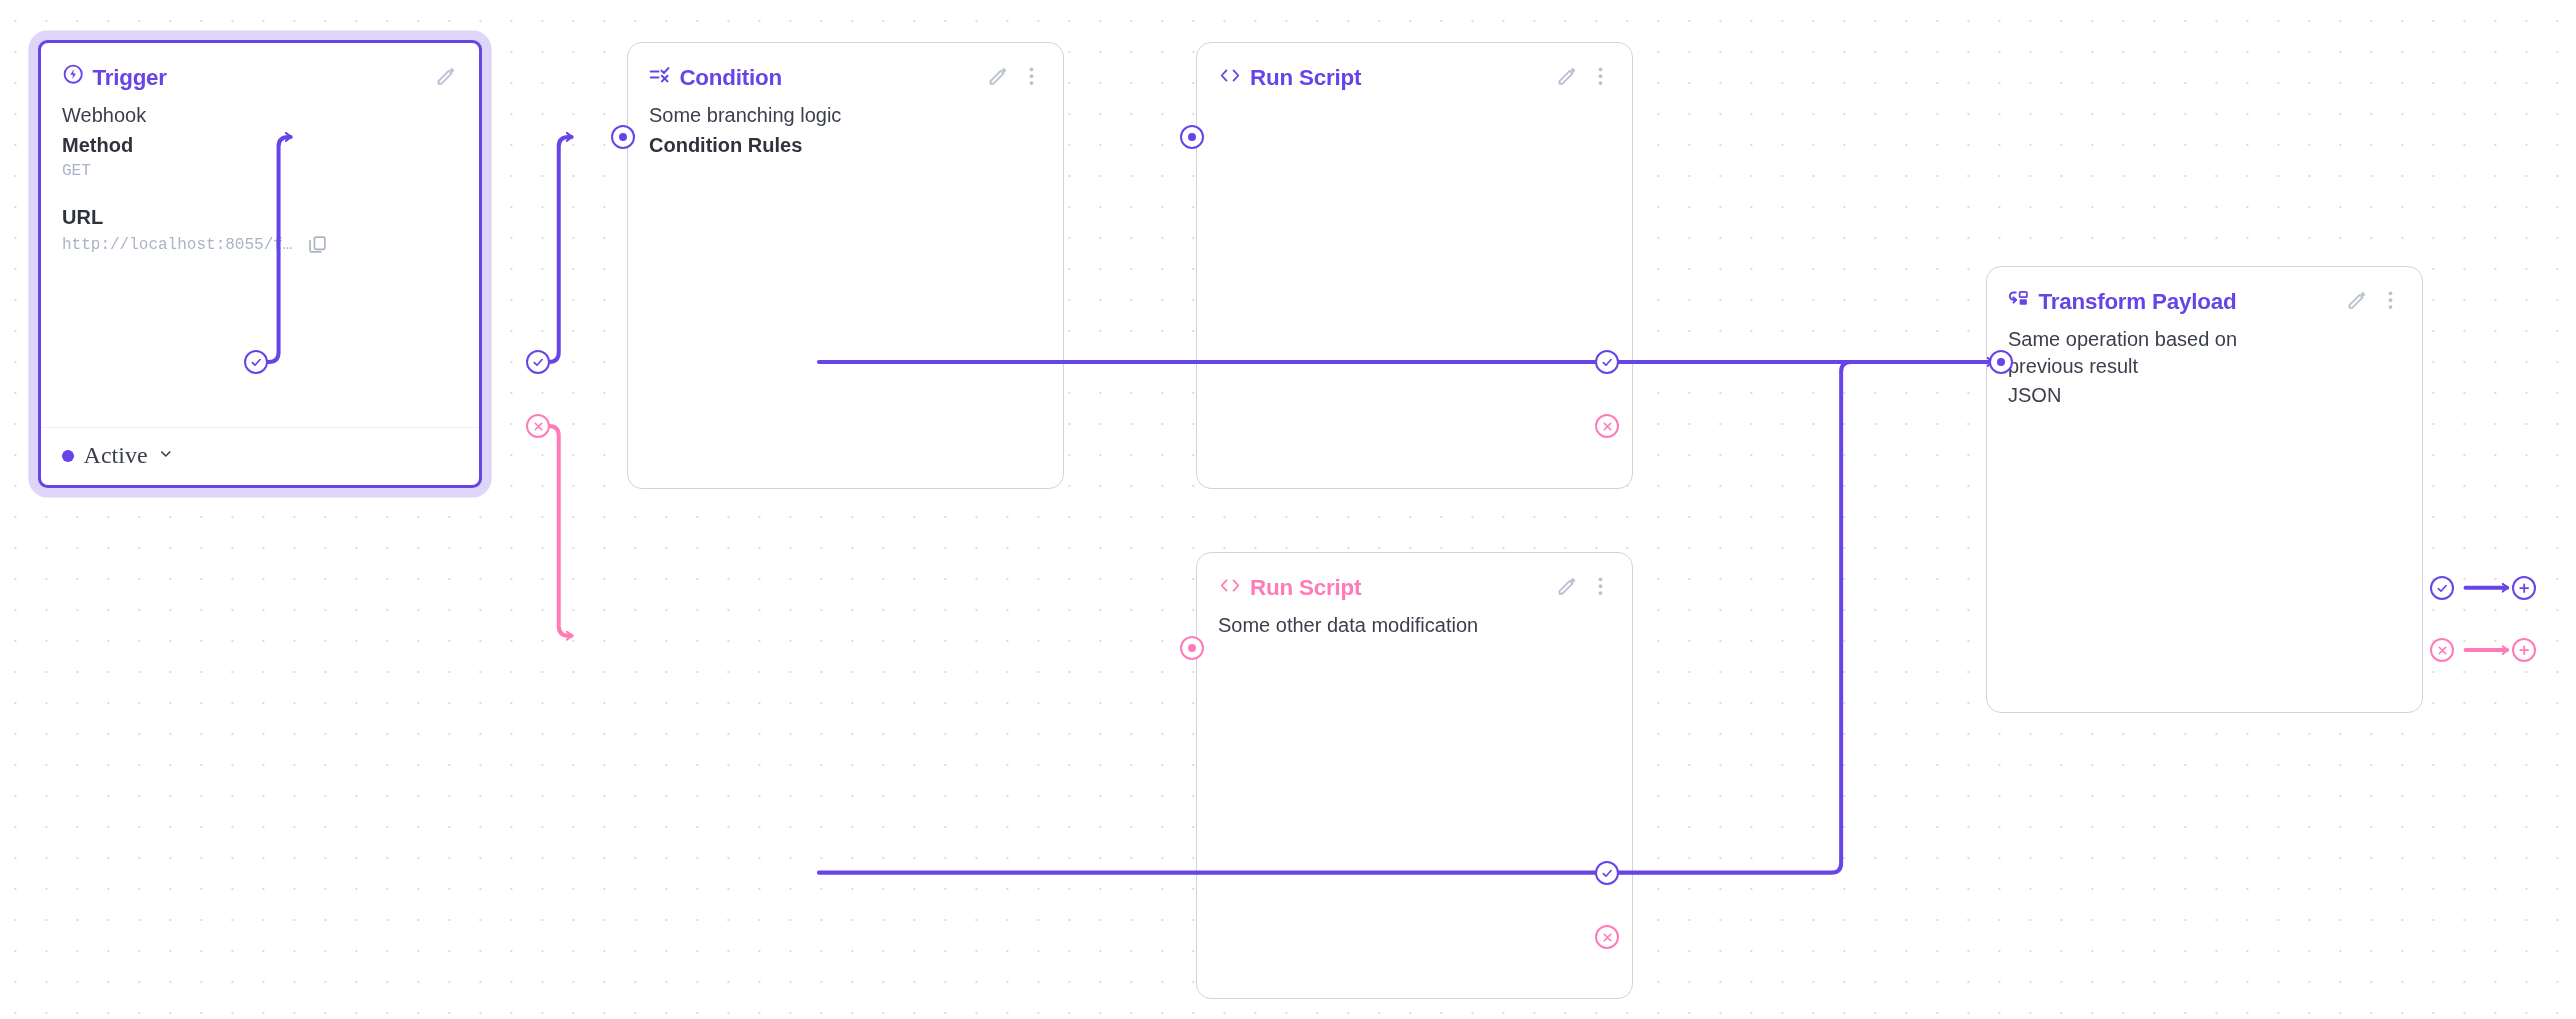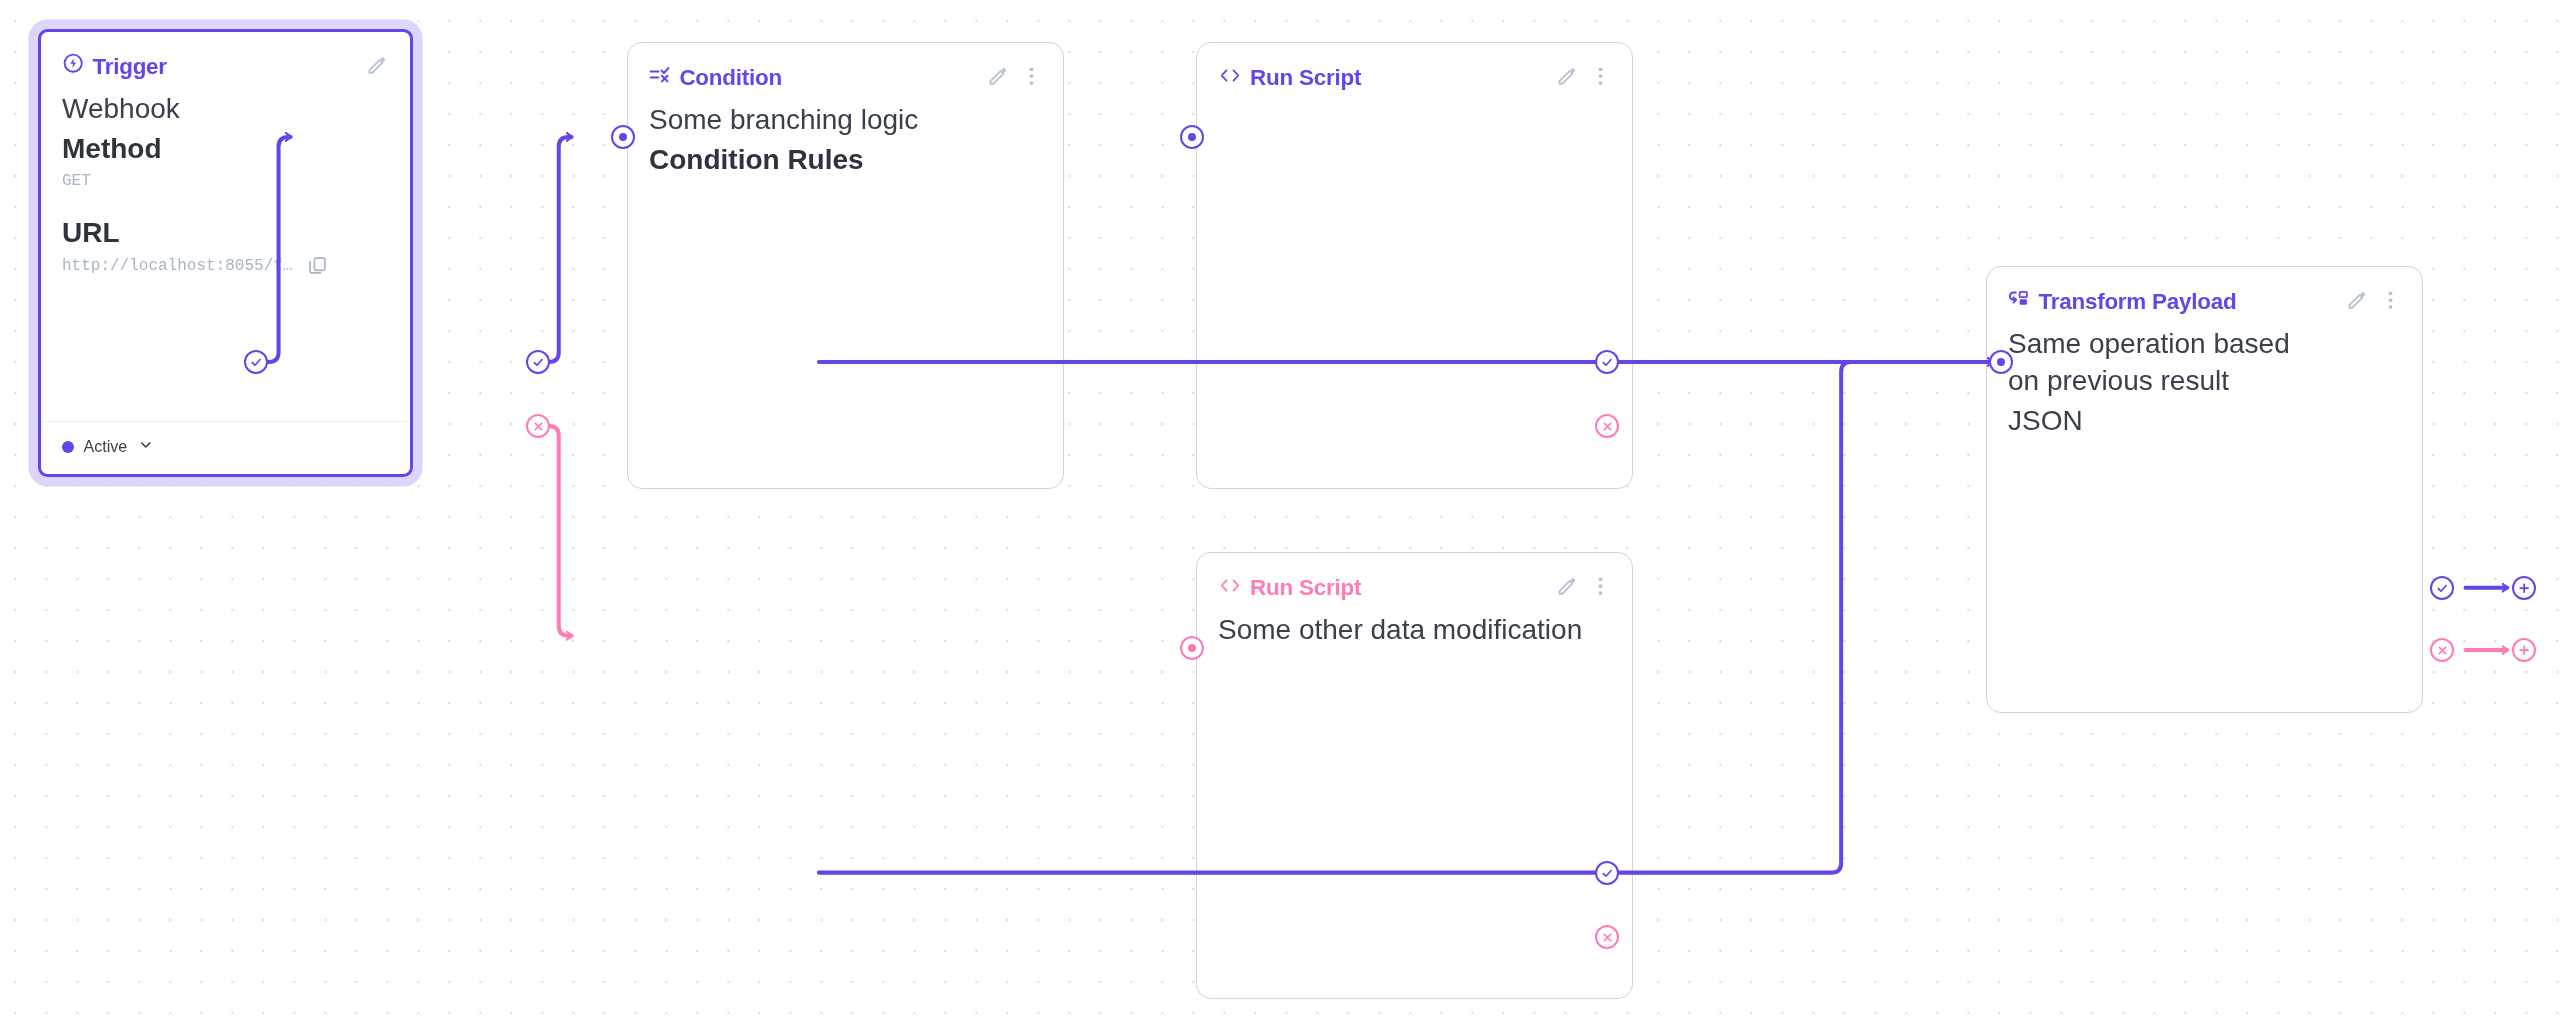--- a/index.html
+++ b/index.html
@@ -57,21 +57,21 @@
     margin-left: auto;
     display: flex;
     align-items: center;
     gap: 11.2px;
   }
 
   .node-body {
     padding: 11.2px 21px 0 21px;
   }
   .line {
-    font-size: 28px;
+    font-size: 20px;
     color: #3a3f4b;
     line-height: 1.32;
     margin: 0 0 3.2px 0;
     white-space: nowrap;
   }
   .line.wrap { white-space: normal; }
   .line.bold { font-weight: 700; color: #2f333d; }
   .line.muted {
     color: #aab4c4;
     font-family: "Liberation Mono", monospace;
@@ -88,23 +88,24 @@
     position: absolute;
     left: 0; right: 0; bottom: 0;
     border-top: 1.6px solid #eff1f5;
     padding: 14.4px 21px 16px 21px;
     box-sizing: border-box;
   }
   .status-row {
     display: flex;
     align-items: center;
     gap: 9.6px;
-    font-size: 16px;
+    font-size: 24px;
     color: #3a3f4b;
     cursor: pointer;
+    font-family: Liberation Serif, serif;
   }
   .status-dot {
     width: 12px; height: 12px;
     border-radius: 50%;
     background: #6644e8;
     display: inline-block;
   }
 
   
   .port {
@@ -154,21 +155,21 @@
 
     <path d="M 1023 452 L 2489 452" fill="none" stroke="#6644e8" stroke-width="5" stroke-linecap="round" marker-end="url(#arrP)"></path>
 
     <path d="M 1023 1090 L 2288 1090 Q 2300 1090 2300 1078 L 2300 464 Q 2300 452 2312 452 L 2489 452" fill="none" stroke="#6644e8" stroke-width="5" stroke-linecap="round"></path>
 
     <path d="M 3080 734 L 3132 734" fill="none" stroke="#6644e8" stroke-width="5" stroke-linecap="round" marker-end="url(#arrP)"></path>
 
     <path d="M 3080 812 L 3132 812" fill="none" stroke="#ff7bb8" stroke-width="5" stroke-linecap="round" marker-end="url(#arrK)"></path>
   </svg>
 
-  <div class="node selected" style="left:38px; top:29px; width:375px; height:448px;">
+  <div class="node selected" style="left:38px; top:40px; width:444px; height:448px;">
     <div class="node-head">
       <div class="node-title">
         <span class="icon">
           <svg width="22.4" height="22.4" viewBox="0 0 24 24" fill="none">
             <circle cx="12" cy="12" r="9.2" stroke="#6644e8" stroke-width="2"></circle>
             <path d="M12.6 6.6 L8.9 12.6 H11.7 L11.2 17.2 L15 11.2 H12.2 Z" fill="#6644e8"></path>
           </svg>
         </span>
         <span>Trigger</span>
       </div>

